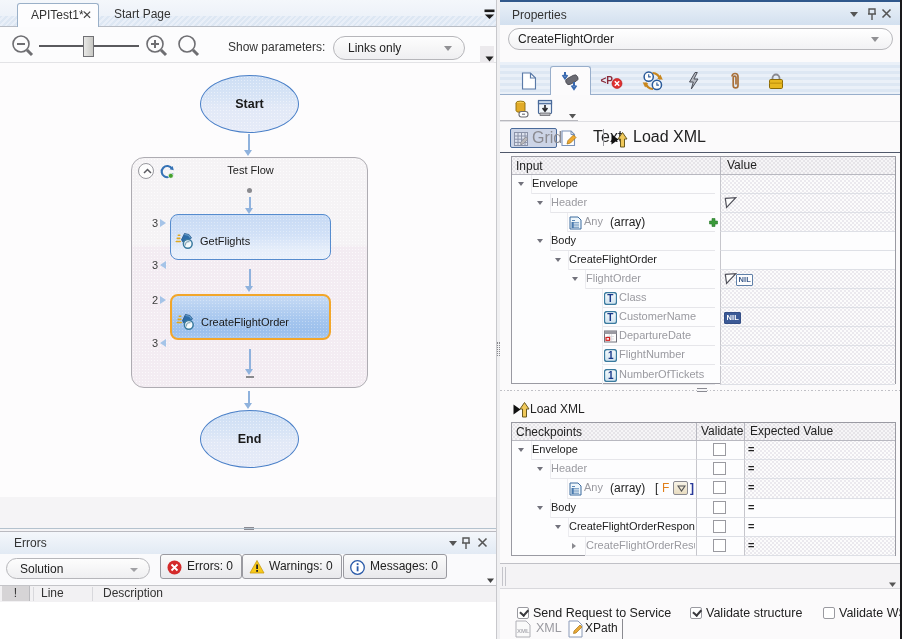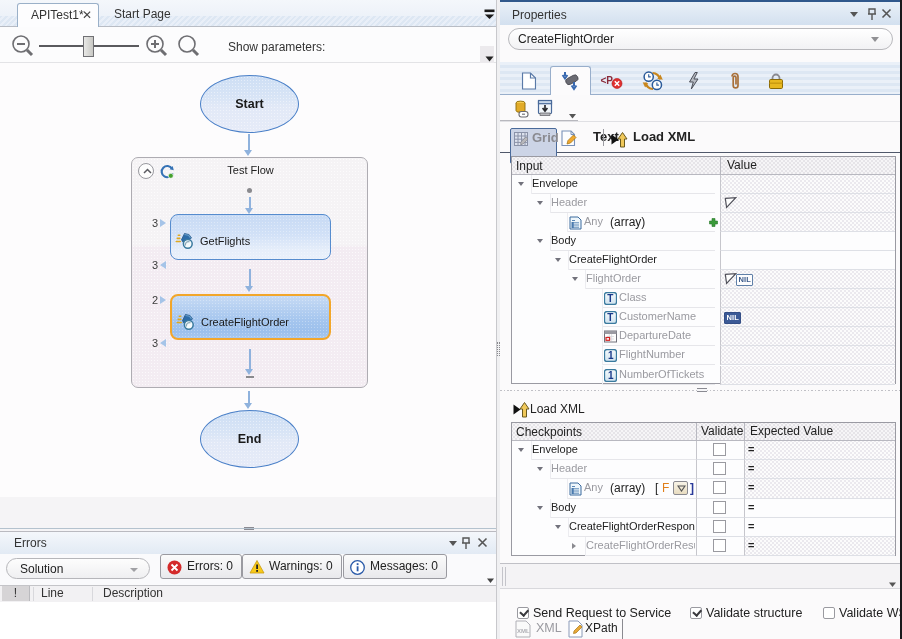--- a/index.html
+++ b/index.html
@@ -25,21 +25,21 @@
 #linksonly .arr { position:absolute; right:12px; top:9px; width:0; height:0; border-left:4px solid transparent; border-right:4px solid transparent; border-top:5px solid #909094; }
 #tb-ovf { left:480px; top:19px; width:14px; height:17px; }
 
 
 #canvas { left:0; top:63px; width:496px; height:434px; background:#fdfcfd; }
 .ellipse { position:absolute; width:99px; height:58px; border:1.5px solid #4b80c8; border-radius:50%; background-image:radial-gradient(rgba(255,255,255,0.45) 0.7px, transparent 0.9px), linear-gradient(#cddef4, #d9e5f6 40%, #e2e9f7 55%, #e6ebf8); background-position:0 0, 0 0; background-size:3px 3px, 100% 100%; text-align:center; font-weight:bold; font-size:12.5px; color:#1a1a1a; }
 #startEl { left:200px; top:12px; line-height:56px; }
 #endEl { left:200px; top:347px; line-height:56px; }
 .vline { position:absolute; width:1.6px; background:#8fb2dd; }
 .arrowhead { position:absolute; width:0; height:0; border-left:4.5px solid transparent; border-right:4.5px solid transparent; border-top:6px solid #8fb2dd; }
-#container { left:131px; top:94px; width:237px; height:231px; border:1px solid #aeacb2; border-radius:7px; background-image:radial-gradient(rgba(255,255,255,0.7) 0.7px, transparent 0.9px), linear-gradient(#f5f3f5 0%, #f5f3f5 38%, #f3ecf2 39%, #f3ecf2 100%); background-position:0 0, 0 0; background-size:3px 3px, 100% 100%; overflow:hidden; }
+#container { left:131px; top:94px; width:237px; height:231px; border:1px solid #aeacb2; border-radius:13px; background-image:radial-gradient(rgba(255,255,255,0.7) 0.7px, transparent 0.9px), linear-gradient(#f5f3f5 0%, #f5f3f5 38%, #f3ecf2 39%, #f3ecf2 100%); background-position:0 0, 0 0; background-size:3px 3px, 100% 100%; overflow:hidden; }
 #collapsebtn { left:6px; top:5px; width:16px; height:16px; border:1px solid #98989e; border-radius:50%; background:#fdfdfd; }
 #collapsebtn svg { position:absolute; left:2.5px; top:3px; }
 #loopicon { left:27px; top:6px; width:16px; height:16px; }
 #tfTitle { left:0; top:6px; width:237px; text-align:center; font-size:11px; color:#222; }
 #dotstart { left:115px; top:30px; width:5px; height:5px; border-radius:50%; background:#8a8a8e; }
 .actbox { position:absolute; left:38px; width:161px; height:46px; border-radius:8px; }
 #boxGF { top:56px; border:1.5px solid #568cce; background-image:radial-gradient(rgba(255,255,255,0.35) 0.7px, transparent 0.9px), linear-gradient(#c7daf4, #d2e1f7 45%, #e6eefa 80%, #e9f0fb); background-position:0 0, 0 0; background-size:3px 3px, 100% 100%; }
 #boxCF { top:136px; border:2.5px solid #f2a62a; background-image:radial-gradient(rgba(255,255,255,0.3) 0.7px, transparent 0.9px), linear-gradient(#c6daf4, #a4c5ee 60%, #9cc0ec 85%, #a8c8ef); background-position:0 0, 0 0; background-size:3px 3px, 100% 100%; }
 .actlabel { position:absolute; left:29px; top:20px; font-size:11px; color:#1a1a1a; }
 .acticon { position:absolute; left:4px; top:17px; }
@@ -76,21 +76,21 @@
 .wicons { position:absolute; top:6px; }
 #errtitle .wicons { top:5px; }
 #pcombo { left:8px; top:28px; width:385px; height:22px; border:1px solid #b8b8bc; border-radius:11px; background:linear-gradient(#ffffff,#f2f2f4); line-height:20px; padding-left:9px; font-size:12px; color:#222; }
 #pcombo .arr { position:absolute; right:13px; top:8px; width:0; height:0; border-left:4px solid transparent; border-right:4px solid transparent; border-top:5px solid #909094; }
 #ptabs { left:0; top:62px; width:400px; height:33px; background:repeating-linear-gradient(180deg,#eaf0f8 0px,#eaf0f8 3px,#dde7f3 3px,#dde7f3 6px); border-bottom:1px solid #98aecb; }
 .ptab { position:absolute; top:4px; width:41px; height:29px; }
 .ptab.sel { background:#fcfbfc; border:1px solid #98aecb; border-bottom:none; border-radius:3px 3px 0 0; }
 .ptab svg { position:absolute; left:50%; top:50%; transform:translate(-50%,-50%); }
 #ptools { left:0; top:95px; width:400px; height:27px; border-bottom:1px solid #e0e0e4; }
 #gridbar { left:0; top:122px; width:400px; height:31px; background:#fbfafb; border-bottom:1px solid #50586a; }
-.gbtn { position:absolute; top:6px; height:36px; line-height:18px; font-size:13px;font-weight:bold; }
+.gbtn { position:absolute; top:6px; height:20px; line-height:18px; font-size:16px; }
 #gbtn-grid { left:10px; width:47px; border:1px solid #4a6a9a; border-radius:2px; background:#ccd4e6; color:#8a8a90; padding-left:21px; }
 #gbtn-text { left:61px; padding-left:32px; color:#222; }
 #gbtn-load { left:109px; padding-left:24px; color:#222; }
 .gsep { position:absolute; top:7px; width:1px; height:17px; background:#9a9aa0; }
 
 
 .grid { position:absolute; background:#fdfdfe; border:1px solid #9a9aa2; }
 .ghead { position:absolute; left:0; top:0; width:100%; height:18px; background-image:radial-gradient(#e6e4e8 0.9px, transparent 1px), radial-gradient(#e6e4e8 0.9px, transparent 1px); background-position:0 0, 2px 2px; background-size:4px 4px; background-color:#f6f5f7; border-bottom:1px solid #b8b8c0; font-size:12px; color:#222; }
 .grow { position:absolute; width:100%; height:19.05px; font-size:11px; }
 .vcol { position:absolute; top:0; bottom:0; background-image:radial-gradient(rgba(255,255,255,0.85) 0.9px, transparent 1px), radial-gradient(rgba(255,255,255,0.85) 0.9px, transparent 1px); background-position:0 0, 2px 2px; background-size:4px 4px; background-color:#ebe9ee; border-left:1px solid #c6c6cc; border-bottom:1px solid #dee0e6; }
@@ -144,20 +144,21 @@
       <circle cx="10" cy="10" r="8" fill="none" stroke="#6e6e72" stroke-width="1.6"></circle>
       <line x1="6" y1="10" x2="14" y2="10" stroke="#6e6e72" stroke-width="2"></line>
       <line x1="10" y1="6" x2="10" y2="14" stroke="#6e6e72" stroke-width="2"></line>
       <line x1="16" y1="16" x2="21" y2="21" stroke="#6e6e72" stroke-width="3"></line>
     </svg>
     <svg class="abs" style="left:177px;top:7px;" width="26" height="26" viewBox="0 0 26 26">
       <circle cx="10" cy="10" r="8" fill="none" stroke="#6e6e72" stroke-width="1.6"></circle>
       <line x1="16" y1="16" x2="21" y2="21" stroke="#6e6e72" stroke-width="3"></line>
     </svg>
     <div class="abs" id="showparams">Show parameters:</div>
+    <div class="abs" id="linksonly">Links only<span class="arr"></span></div>
     <div class="abs" id="tb-ovf">
       <div style="position:absolute;left:0;top:0;width:14px;height:17px;background:#eceaed;"></div>
       <svg style="position:absolute;left:5px;top:10px;" width="9" height="6" viewBox="0 0 9 6">
           <path d="M0.5 0.5 L8.5 0.5 L4.5 5.5 Z" fill="#222"></path>
         </svg>
     </div>
   </div>
 
   <div class="abs" id="canvas">
     <div class="ellipse" id="startEl">Start</div>

